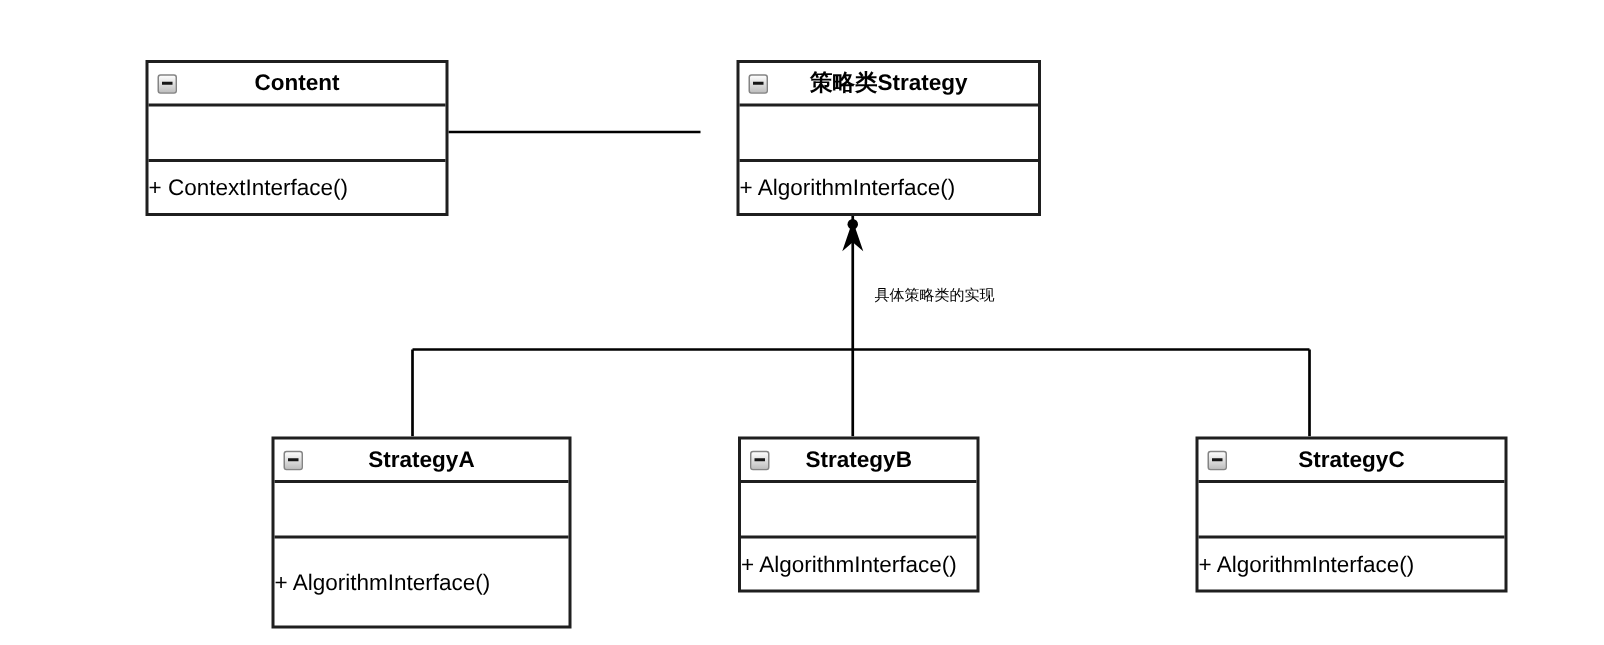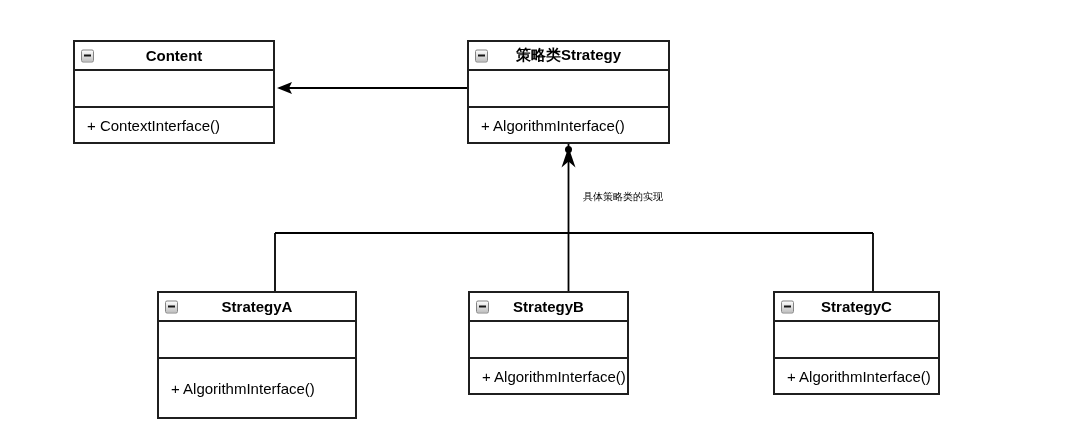--- a/index.html
+++ b/index.html
@@ -17,26 +17,27 @@
   }
   .connector-layer{
     position:absolute;left:0;top:0;width:1069px;height:430px;
   }
   .class-box{
     position:absolute;
     display:flex;flex-direction:column;
     background:var(--bg);
     border:2px solid var(--line);
     box-sizing:border-box;
+    margin-left:24px;
   }
   #box-content   {left:73px;  top:40px;  width:202px; height:104px;}
   #box-strategy  {left:467px; top:40px;  width:203px; height:104px;}
   #box-strategy-a{left:157px; top:291px; width:200px; height:128px;}
   #box-strategy-b{left:468px; top:291px; width:161px; height:104px;}
-  #box-strategy-c{left:773px; top:291px; width:167px; height:104px;}
+  #box-strategy-c{left:773px; top:291px; width:208px; height:104px;}
   .box-header{
     height:27px;flex:0 0 27px;
     border-bottom:2px solid var(--line);
     display:flex;align-items:center;
     position:relative;
   }
   .collapse-icon{
     position:absolute;left:6px;top:50%;
     transform:translateY(-50%);
     width:13px;height:13px;box-sizing:border-box;
@@ -50,21 +51,21 @@
     flex:1;text-align:center;
     font-weight:bold;font-size:15px;color:var(--text);
     white-space:nowrap;overflow:hidden;
   }
   .box-attrs{
     flex:0 0 35px;height:35px;
     border-bottom:2px solid var(--line);
   }
   .box-methods{
     flex:1;display:flex;align-items:center;
-    padding-left:12px;
+    padding-left:0;
     font-size:15px;color:var(--text);
     white-space:nowrap;overflow:hidden;
   }
   .note-label{
     position:absolute;left:583px;top:190px;
     font-size:10px;color:var(--text);
     white-space:nowrap;
   }
 </style>
 </head>

